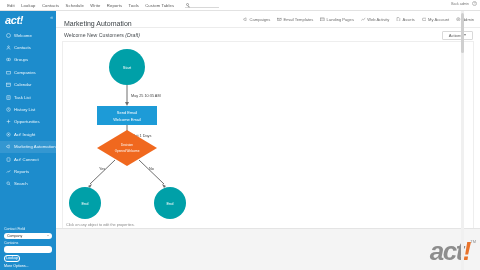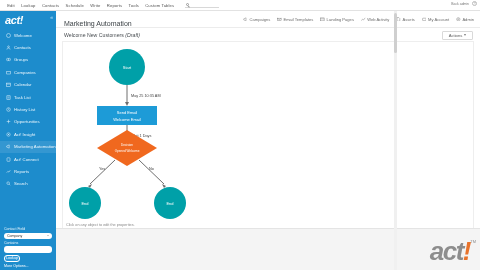--- a/index.html
+++ b/index.html
@@ -4,21 +4,21 @@
 <style>
   * { box-sizing: border-box; margin: 0; padding: 0; }
   html, body {
     width: 480px; height: 270px;
     font-family: "Liberation Sans", sans-serif;
     background: #ffffff;
     overflow: hidden;
   }
   #app {
     position: relative;
-    width: 397px; height: 270px;
+    width: 464px; height: 270px;
     background: #d946ef;
   }
 
   
   .menubar {
     position: absolute; top: 0; left: 0; width: 480px; height: 11px;
     background: #ffffff;
     border-bottom: 1px solid #e2e2e2;
     display: flex; align-items: center;
     padding-left: 4px;

